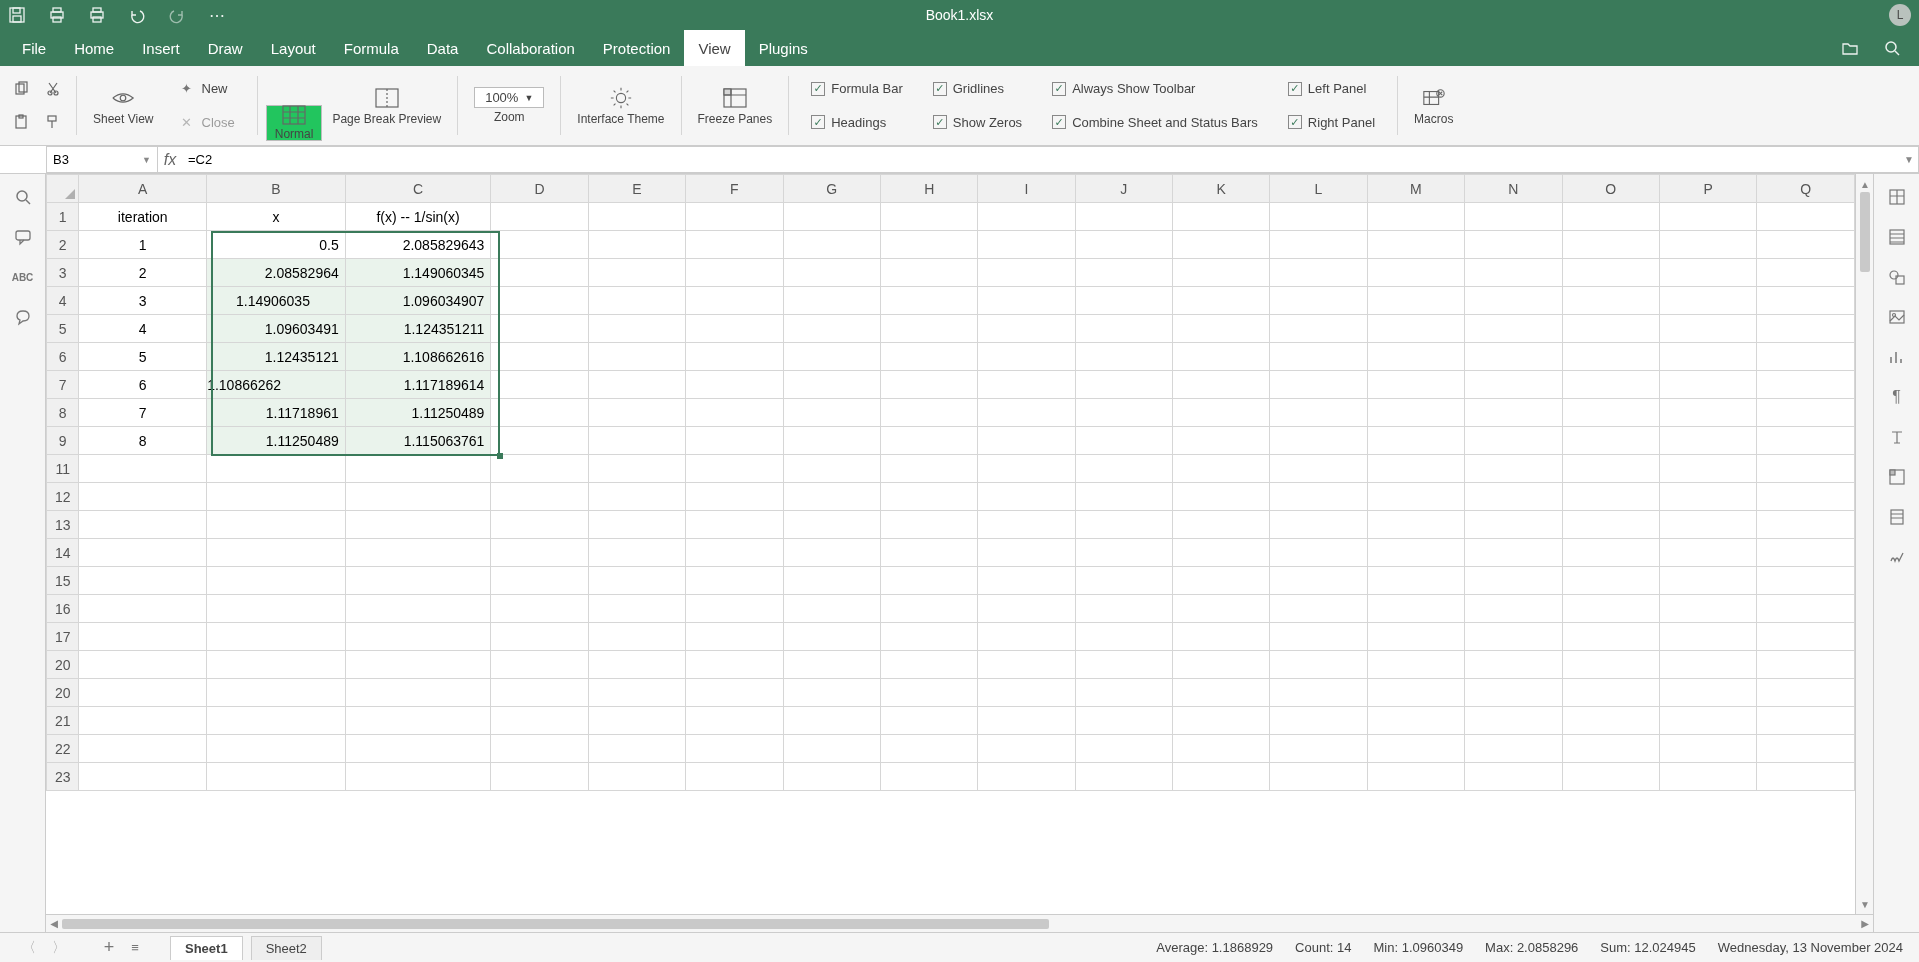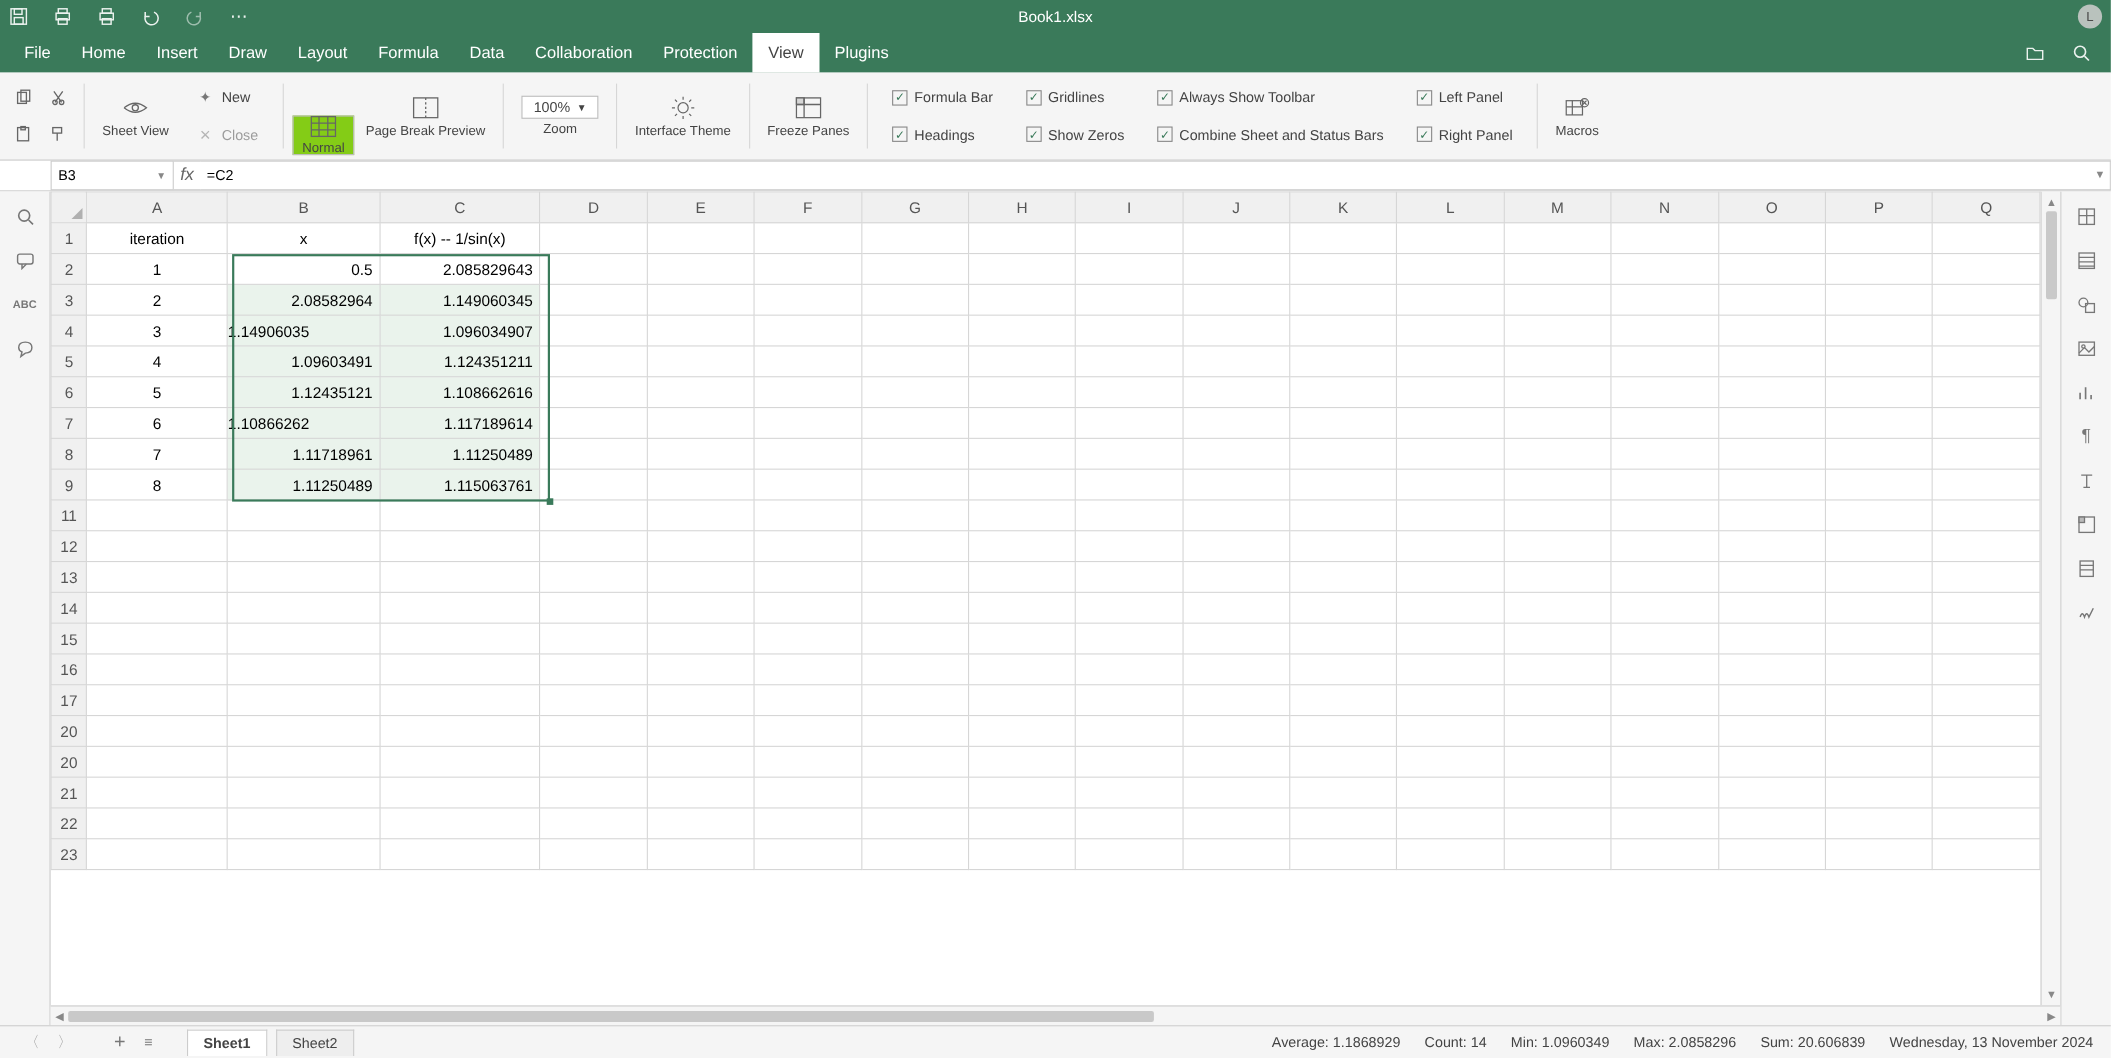--- a/index.html
+++ b/index.html
@@ -11,21 +11,21 @@
 .qicon { width: 18px; height: 18px; display: flex; align-items: center; justify-content: center; opacity: .9; }
 .menubar { height: 36px; background: #3a7a5a; display: flex; align-items: stretch; padding-left: 8px; }
 .menubar .tab { padding: 0 14px; display: flex; align-items: center; color: #fff; font-size: 15px; cursor: pointer; }
 .menubar .tab.active { background: #fff; color: #444; }
 .menubar .spacer { flex: 1; }
 .menubar .right-icons { display: flex; align-items: center; gap: 24px; padding-right: 18px; color: #fff; }
 .ribbon { height: 80px; background: #f5f5f5; border-bottom: 1px solid #ccc; display: flex; align-items: stretch; padding: 4px 6px; gap: 2px; }
 .ribbon-group { display: flex; flex-direction: column; justify-content: space-around; padding: 2px 6px; }
 .ribbon-sep { width: 1px; background: #d6d6d6; margin: 6px 6px; }
 .rbtn { display: flex; flex-direction: column; align-items: center; justify-content: center; gap: 2px; padding: 4px 8px; font-size: 12px; color: #444; cursor: pointer; }
-.rbtn.active { background: #84cc16; border: 1px solid #bdbdbd; margin-top: 35px; }
+.rbtn.active { background: #22c55e; border: 1px solid #bdbdbd; margin-top: 35px; }
 .rbtn .ricon { width: 24px; height: 24px; display: flex; align-items: center; justify-content: center; }
 .ribbon-row-item { display: flex; align-items: center; gap: 6px; font-size: 13px; color: #444; padding: 2px 8px; }
 .ribbon .check { width:14px;height:14px;border:1px solid #888;display:inline-flex;align-items:center;justify-content:center;font-size:11px;color:#3a7a5a;}
 .zoom-select { border:1px solid #bbb; padding:2px 10px; font-size:13px; background:#fff; display:flex; align-items:center; gap:6px;}
 .cellbox-row { height: 28px; display:flex; align-items:stretch; border-bottom:1px solid #ccc; padding-left:46px; }
 .namebox { width: 112px; border:1px solid #ccc; display:flex; align-items:center; padding:0 6px; font-size:13px; justify-content:space-between; }
 .fx { width:24px; display:flex; align-items:center; justify-content:center; font-style:italic; color:#666; border-top:1px solid #ccc; border-bottom:1px solid #ccc;}
 .formula-input { flex:1; border:1px solid #ccc; border-left:none; display:flex; align-items:center; padding:0 6px; font-size:13px; position:relative;}
 .formula-input .expand { position:absolute; right:4px; color:#888; font-size:10px;}
 .main { flex:1; display:flex; overflow:hidden; }
@@ -398,21 +398,21 @@
                 <td class="" style=""></td>
                 <td class="" style=""></td>
                 <td class="" style=""></td>
                 <td class="" style=""></td>
                 <td class="" style=""></td>
                 <td class="" style=""></td>
               </tr>
               <tr>
                 <th class="rowhdr selhdr">4</th>
                 <td class="" style="text-align:center">3</td>
-                <td class="sel-bg" style="text-align:left;padding-right:6px">1.14906035</td>
+                <td class="sel-bg" style="text-align:center;padding-right:6px">1.14906035</td>
                 <td class="sel-bg" style="text-align:right;padding-right:6px">1.096034907</td>
                 <td class="" style=""></td>
                 <td class="" style=""></td>
                 <td class="" style=""></td>
                 <td class="" style=""></td>
                 <td class="" style=""></td>
                 <td class="" style=""></td>
                 <td class="" style=""></td>
                 <td class="" style=""></td>
                 <td class="" style=""></td>
@@ -848,16 +848,16 @@
     <span class="small-icon">≡</span>
     <span style="width:10px"></span>
     <div class="sheet-tab active">Sheet1</div>
     <div class="sheet-tab">Sheet2</div>
   </div>
   <div class="status-right">
     <span>Average: 1.1868929</span>
     <span>Count: 14</span>
     <span>Min: 1.0960349</span>
     <span>Max: 2.0858296</span>
-    <span>Sum: 20.606839</span>
+    <span>Sum: 12.024945</span>
     <span>Wednesday, 13 November 2024</span>
   </div>
 </div>
 
 </body></html>

